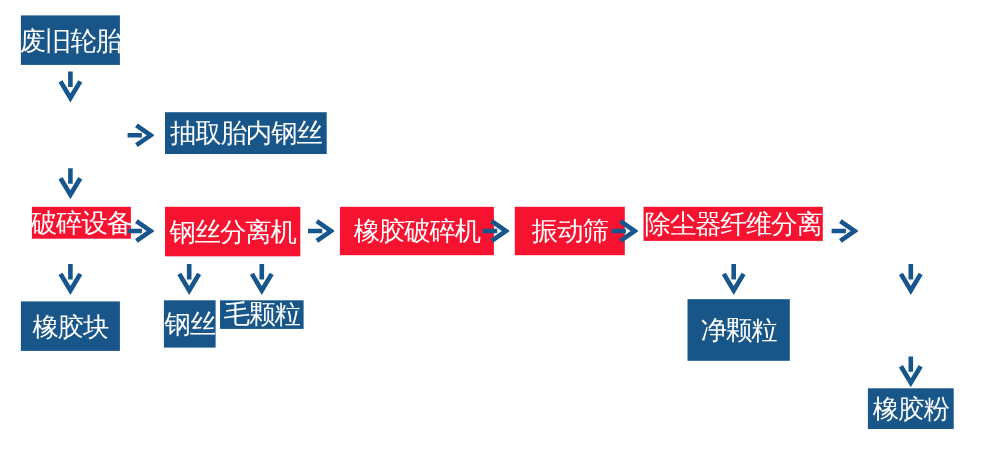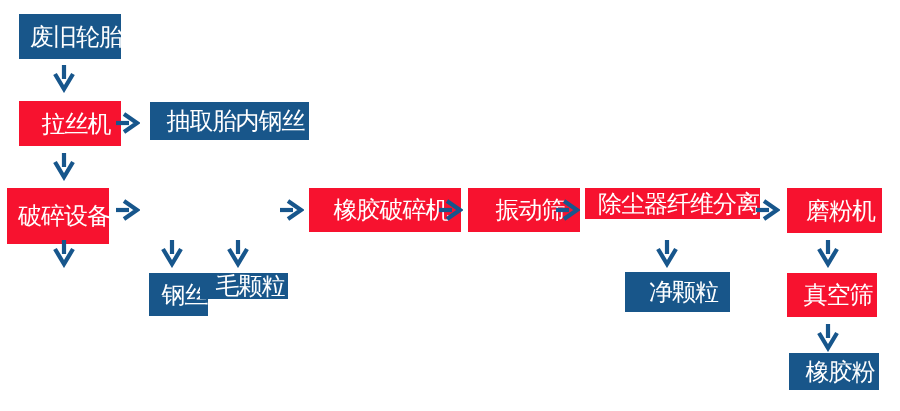--- a/index.html
+++ b/index.html
@@ -17,21 +17,20 @@
     overflow:hidden;
   }
   .node{
     position:absolute;
     display:flex;align-items:center;justify-content:center;
     color:var(--text);
     font-size:24px;
     font-weight:400;
     letter-spacing:-1px;
     white-space:nowrap;
-    padding-left:12px;
   }
   .node.red{background:var(--red);}
   .node.blue{background:var(--blue);}
   .arrow{position:absolute;display:block;}
   .arrow path{
     stroke:var(--arrow);
     stroke-width:4.2;
     fill:none;
     stroke-linecap:butt;
     stroke-linejoin:miter;
@@ -42,47 +41,48 @@
 
 <div class="canvas">
 
   <div class="node blue" style="left:19px;top:14px;width:90px;height:45px">废旧轮胎</div>
 
   <svg class="arrow" style="left:52px;top:63px" width="24" height="30" viewBox="0 0 24 30">
     <path d="M12 2 V16"></path>
       <path d="M3 11 L12 26 L21 11"></path>
   </svg>
 
-  <div class="node red" style="left:19px;top:101px;width:90px;height:45px">拉丝机</div>
 
   <svg class="arrow" style="left:114px;top:112px" width="26" height="22" viewBox="0 0 26 22">
     <path d="M2 11 H15"></path>
       <path d="M10 2 L23 11 L10 20"></path>
   </svg>
 
   <div class="node blue" style="left:150px;top:102px;width:147px;height:38px">抽取胎内钢丝</div>
 
   <svg class="arrow" style="left:52px;top:151px" width="24" height="30" viewBox="0 0 24 30">
     <path d="M12 2 V16"></path>
       <path d="M3 11 L12 26 L21 11"></path>
   </svg>
 
-  <div class="node red" style="left:7px;top:188px;width:90px;height:56px">破碎设备</div>
+  <div class="node red" style="left:29px;top:188px;width:90px;height:29px">破碎设备</div>
 
   <svg class="arrow" style="left:52px;top:238px" width="24" height="30" viewBox="0 0 24 30">
     <path d="M12 2 V16"></path>
       <path d="M3 11 L12 26 L21 11"></path>
   </svg>
 
+  <div class="node blue" style="left:19px;top:274px;width:90px;height:45px">橡胶块</div>
 
   <svg class="arrow" style="left:114px;top:199px" width="26" height="22" viewBox="0 0 26 22">
     <path d="M2 11 H15"></path>
       <path d="M10 2 L23 11 L10 20"></path>
   </svg>
 
+  <div class="node red" style="left:150px;top:188px;width:123px;height:45px">钢丝分离机</div>
 
   <svg class="arrow" style="left:160px;top:238px" width="24" height="30" viewBox="0 0 24 30">
     <path d="M12 2 V16"></path>
       <path d="M3 11 L12 26 L21 11"></path>
   </svg>
   <svg class="arrow" style="left:226px;top:238px" width="24" height="30" viewBox="0 0 24 30">
     <path d="M12 2 V16"></path>
       <path d="M3 11 L12 26 L21 11"></path>
   </svg>
 
@@ -108,35 +108,33 @@
       <path d="M10 2 L23 11 L10 20"></path>
   </svg>
 
   <div class="node red" style="left:585px;top:188px;width:163px;height:31px">除尘器纤维分离</div>
 
   <svg class="arrow" style="left:655px;top:238px" width="24" height="30" viewBox="0 0 24 30">
     <path d="M12 2 V16"></path>
       <path d="M3 11 L12 26 L21 11"></path>
   </svg>
 
-  <div class="node blue" style="left:625px;top:272px;width:93px;height:40px">净颗粒</div>
+  <div class="node blue" style="left:625px;top:272px;width:93px;height:56px">净颗粒</div>
 
   <svg class="arrow" style="left:754px;top:199px" width="26" height="22" viewBox="0 0 26 22">
     <path d="M2 11 H15"></path>
       <path d="M10 2 L23 11 L10 20"></path>
   </svg>
 
-  <div class="node red" style="left:787px;top:188px;width:83px;height:45px">磨粉机</div>
 
   <svg class="arrow" style="left:816px;top:238px" width="24" height="30" viewBox="0 0 24 30">
     <path d="M12 2 V16"></path>
       <path d="M3 11 L12 26 L21 11"></path>
   </svg>
 
-  <div class="node red" style="left:787px;top:273px;width:78px;height:44px">真空筛</div>
 
   <svg class="arrow" style="left:816px;top:322px" width="24" height="30" viewBox="0 0 24 30">
     <path d="M12 2 V16"></path>
       <path d="M3 11 L12 26 L21 11"></path>
   </svg>
 
   <div class="node blue" style="left:789px;top:353px;width:78px;height:37px">橡胶粉</div>
 
 </div>
 

